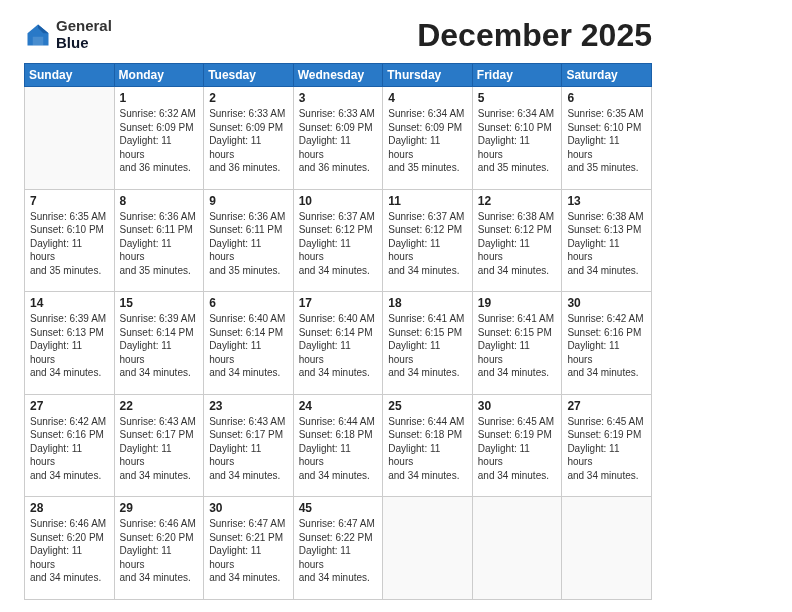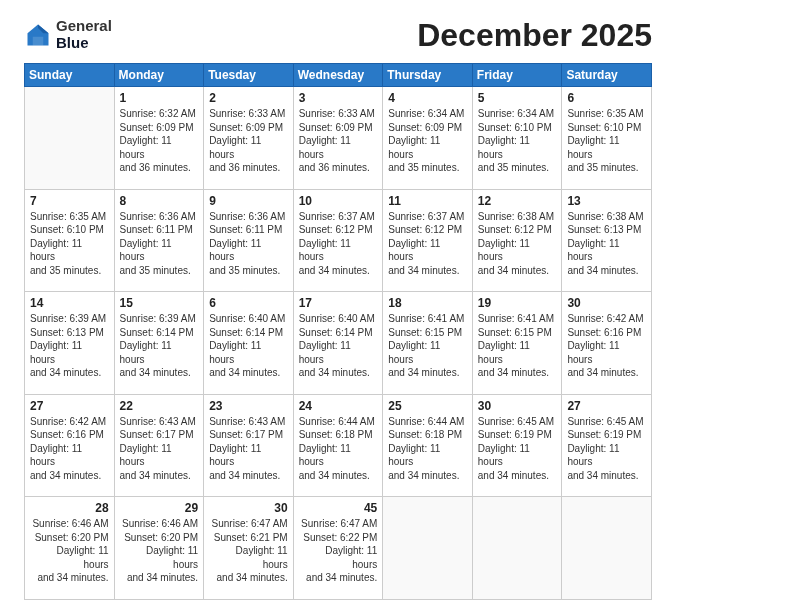--- a/index.html
+++ b/index.html
@@ -94,21 +94,20 @@
     .day-info {
       font-size: 10px;
       color: #333;
       line-height: 1.35;
     }
     .empty-cell {
       background: #f9f9f9;
     }
     tr:last-child td {
       height: 80px;
-      text-align: right;
     }
   </style>
 </head>
 <body>
 
 <div class="page">
   <div class="header">
     <div class="logo">
       <svg class="logo-icon" viewBox="0 0 32 32">
         <polygon points="16,4 28,14 28,28 4,28 4,14" fill="#2979c7"></polygon>

